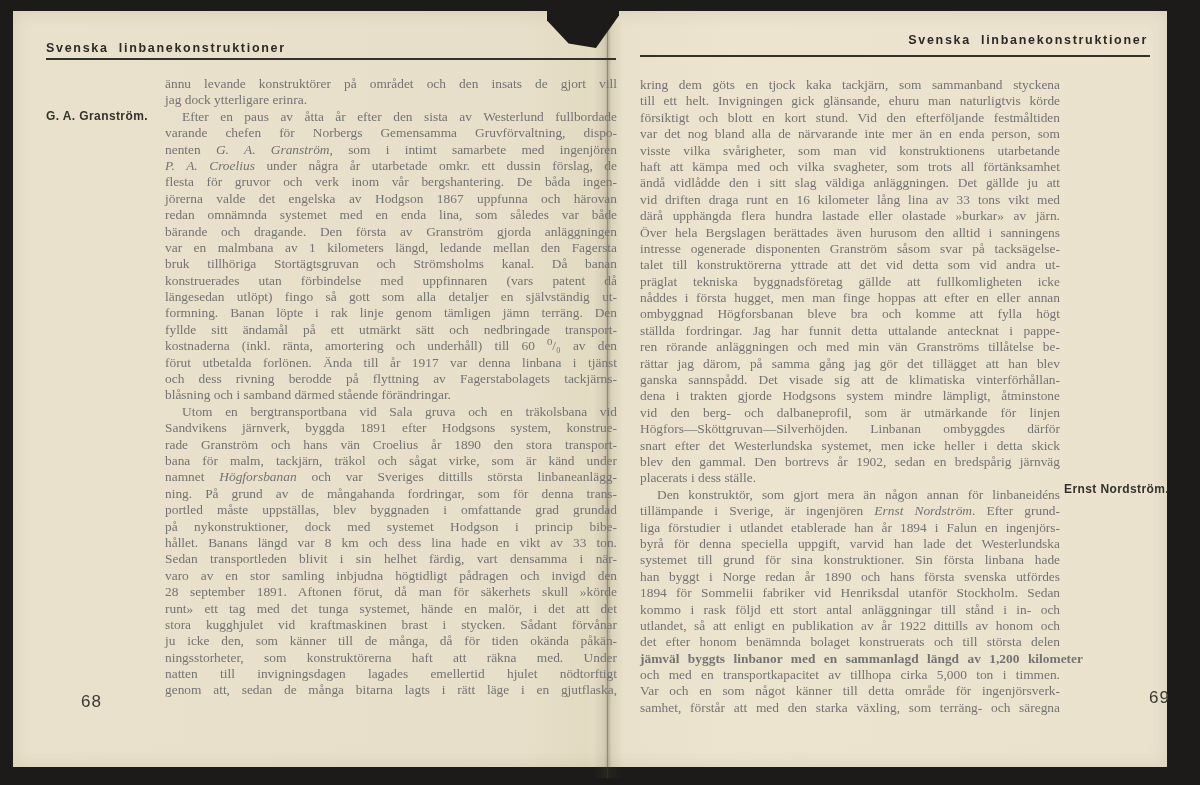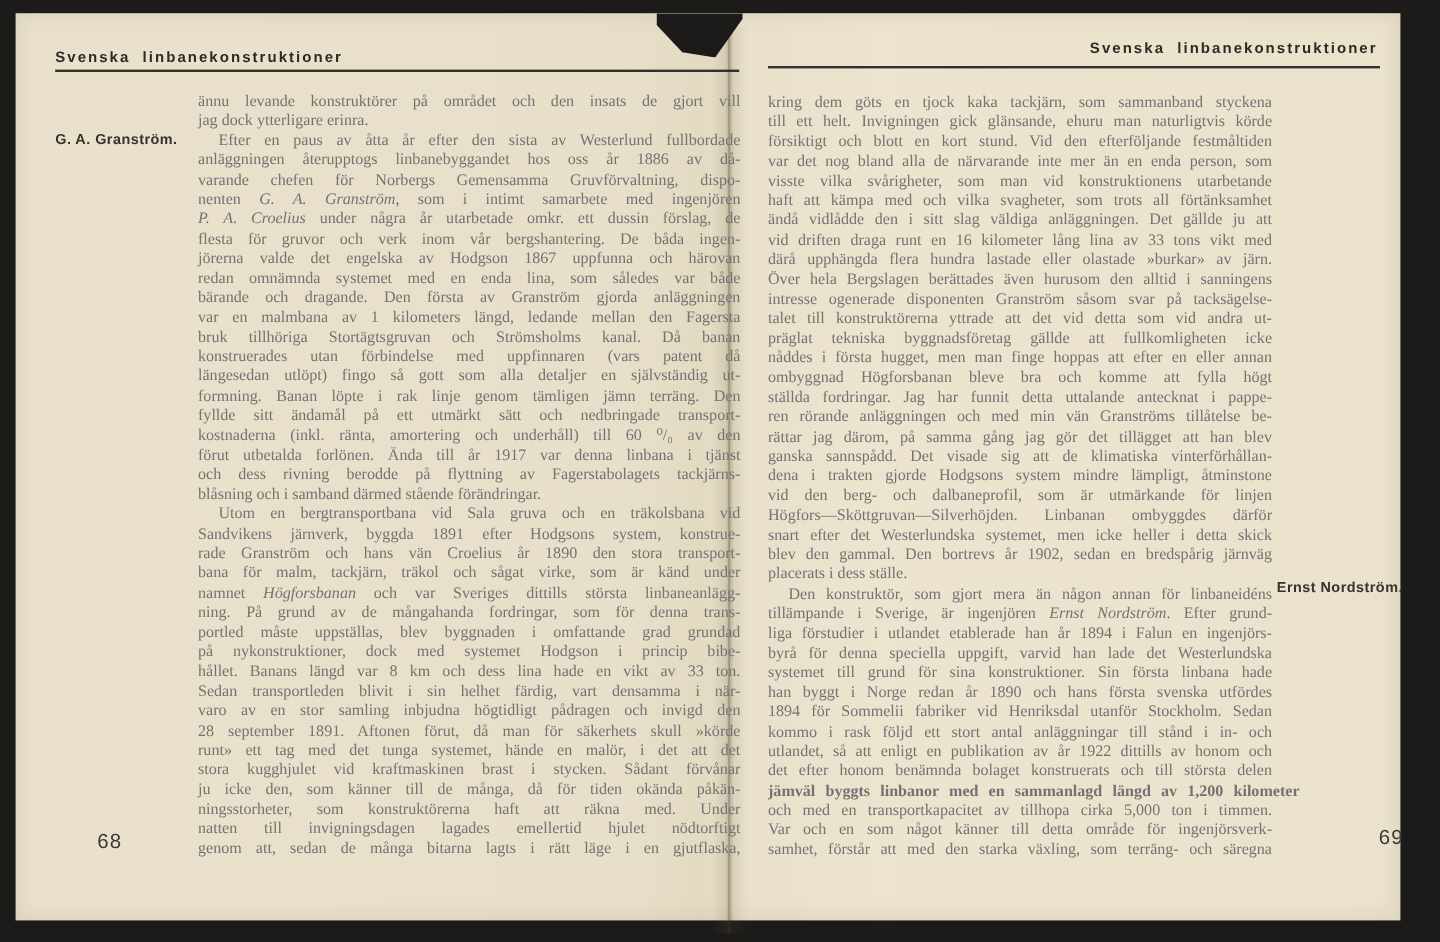--- a/index.html
+++ b/index.html
@@ -43,21 +43,20 @@
   </div>
   <div class="notch"></div>
 
   <div class="hdr lft">Svenska linbanekonstruktioner</div>
   <div class="rule lft"></div>
   <div class="mnote lft">G. A. Granström.</div>
   <div class="col lft">
       <div class="line"><span class="lt" style="word-spacing: 9.72px;"><span>ännu levande konstruktörer på området och den insats de gjort vill</span></span></div>
       <div class="line end"><span class="lt" style="word-spacing: 0px;"><span>jag dock ytterligare erinra.</span></span></div>
       <div class="line indent"><span class="lt" style="word-spacing: 8.13px;"><span>Efter en paus av åtta år efter den sista av Westerlund fullbordade</span></span></div>
-      <div class="line"><span class="lt" style="word-spacing: 11.6px;"><span>anläggningen återupptogs linbanebyggandet hos oss år 1886 av då-</span></span></div>
       <div class="line"><span class="lt" style="word-spacing: 14.7px;"><span>varande chefen för Norbergs Gemensamma Gruvförvaltning, dispo-</span></span></div>
       <div class="line"><span class="lt" style="word-spacing: 11.9px;"><span>nenten </span><i>G. A. Granström</i><span>, som i intimt samarbete med ingenjören</span></span></div>
       <div class="line"><span class="lt" style="word-spacing: 8.22px;"><i>P. A. Croelius</i><span> under några år utarbetade omkr. ett dussin förslag, de</span></span></div>
       <div class="line"><span class="lt" style="word-spacing: 9.27px;"><span>flesta för gruvor och verk inom vår bergshantering. De båda ingen-</span></span></div>
       <div class="line"><span class="lt" style="word-spacing: 10.1px;"><span>jörerna valde det engelska av Hodgson 1867 uppfunna och härovan</span></span></div>
       <div class="line"><span class="lt" style="word-spacing: 9.47px;"><span>redan omnämnda systemet med en enda lina, som således var både</span></span></div>
       <div class="line"><span class="lt" style="word-spacing: 10.25px;"><span>bärande och dragande. Den första av Granström gjorda anläggningen</span></span></div>
       <div class="line"><span class="lt" style="word-spacing: 8.13px;"><span>var en malmbana av 1 kilometers längd, ledande mellan den Fagersta</span></span></div>
       <div class="line"><span class="lt" style="word-spacing: 14.31px;"><span>bruk tillhöriga Stortägtsgruvan och Strömsholms kanal. Då banan</span></span></div>
       <div class="line"><span class="lt" style="word-spacing: 15.86px;"><span>konstruerades utan förbindelse med uppfinnaren (vars patent då</span></span></div>

